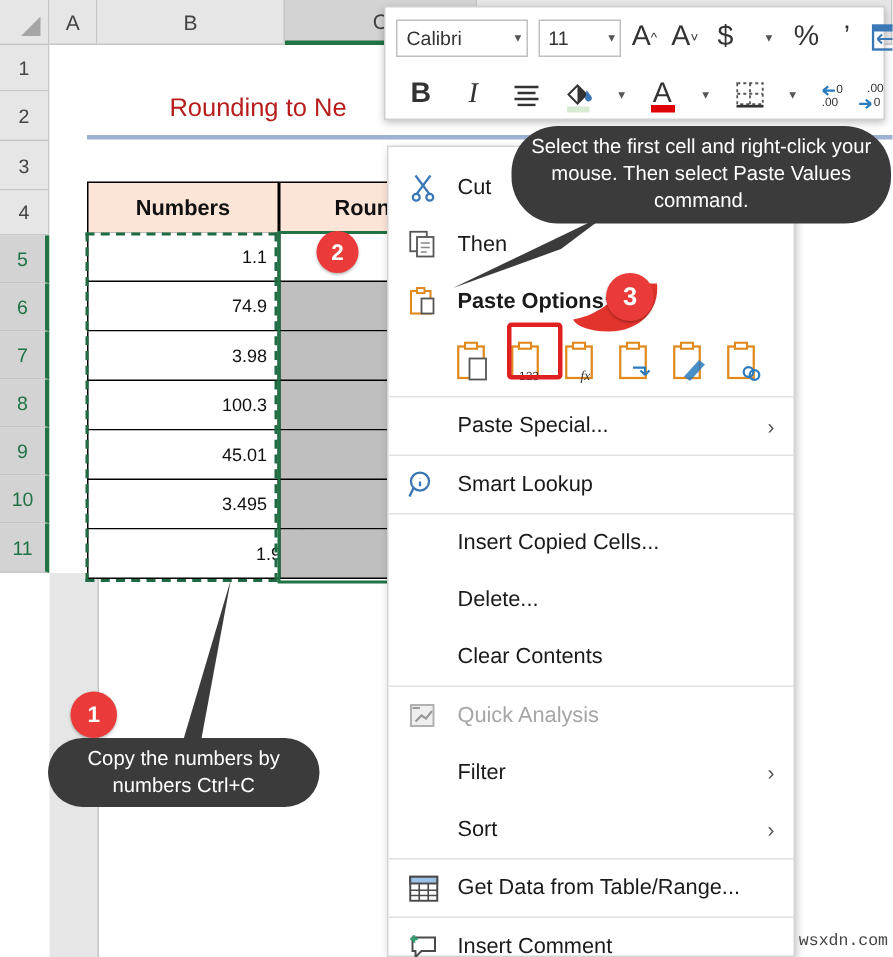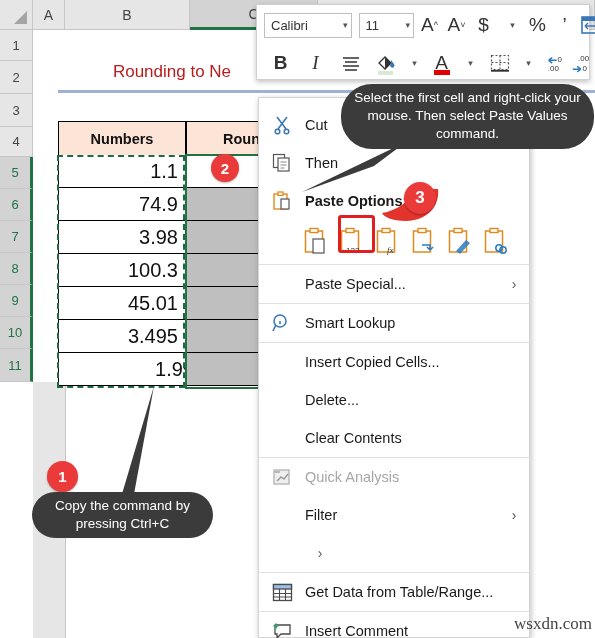--- a/index.html
+++ b/index.html
@@ -58,21 +58,21 @@
   
   .tbl { position: absolute; left: 58px; top: 121px; }
   .th {
     position: absolute; top: 0; height: 35px; background: #fce4d6;
     border: 1px solid #000; display: flex; align-items: center; justify-content: center;
     font-size: 14.5px; font-weight: bold; color: #111; overflow: hidden; white-space: nowrap;
   }
   .cell {
     position: absolute; height: 33px; border-left: 1px solid #000; border-right: 1px solid #000;
     border-bottom: 1px solid #000; display: flex; align-items: center;
-    font-size: 20px; color: #111; padding-right: 7px; justify-content: flex-end;
+    font-size: 12px; color: #111; padding-right: 7px; justify-content: flex-end;
     background: #ffffff;
   }
   .cell.graysel { background: #bfbfbf; }
   .cell.whitesel { background: #ffffff; }
 
   
   .ants {
     position: absolute; left: 57px; top: 155px; width: 128px; height: 233px;
     border: 2px dashed #1e6b43; pointer-events: none;
   }
@@ -140,22 +140,22 @@
   .badge {
     position: absolute; width: 28px; height: 28px; border-radius: 50%;
     background: #ea3a3a; color: #fff; font-size: 15px; font-weight: bold;
     display: flex; align-items: center; justify-content: center;
     box-shadow: 0 1px 2px rgba(0,0,0,.3);
   }
   .hl-box {
     position: absolute; border: 3px solid #e02020; border-radius: 3px;
   }
   .watermark {
-    position: absolute; right: 3px; bottom: 4px; font-size: 17px; color: #444;
-    font-family: Liberation Serif, serif;
+    position: absolute; right: 3px; bottom: 4px; font-size: 11px; color: #444;
+    font-family: Liberation Mono, monospace;
     margin-left: 44px;
   }
   svg { display: block; }
 </style>
 </head>
 <body>
 
 <div id="root">
 
   <div class="corner-box">
@@ -433,20 +433,21 @@
     </div>
 
     <div class="ctx-item">
       <div class="ico"></div>
       <div class="lbl"><span>Filter</span></div>
       <div class="arrow">›</div>
     </div>
 
     <div class="ctx-item">
       <div class="ico"></div>
+      <div class="lbl"><span>Sort</span></div>
       <div class="arrow">›</div>
     </div>
 
     <div class="ctx-sepfull"></div>
 
     <div class="ctx-item">
       <div class="ico">
         <svg width="21" height="19" viewBox="0 0 21 19">
           <rect x="1.5" y="1.5" width="18" height="16" fill="#fff" stroke="#4a4a4a" stroke-width="1.3"></rect>
           <rect x="1.5" y="1.5" width="18" height="4.5" fill="#9bc2e6" stroke="#4a4a4a" stroke-width="1.3"></rect>
@@ -481,16 +482,16 @@
 
   <svg style="position:absolute;left:382px;top:183px;" width="62" height="44">
     <path d="M56 6 C58 24, 44 38, 24 38 C10 38, 2 34, 0 30 C14 28, 28 18, 36 6 Z" fill="#e2342c"></path>
   </svg>
   <div class="badge" style="left:404px; top:182px; width:32px; height:32px; font-size:17px;">3</div>
 
   <svg style="position:absolute;left:108px;top:386px;" width="50" height="112">
     <path d="M46 0 L26 108 L14 108 Z" fill="#3b3b3b"></path>
   </svg>
   <div class="badge" style="left:47px; top:461px; width:31px; height:31px;">1</div>
-  <div class="callout callout-bottom">Copy the command by pressing Ctrl+C</div>
+  <div class="callout callout-bottom">Copy the numbers by numbers Ctrl+C</div>
 
   <div class="watermark">wsxdn.com</div>
 </div>
 
 </body></html>

